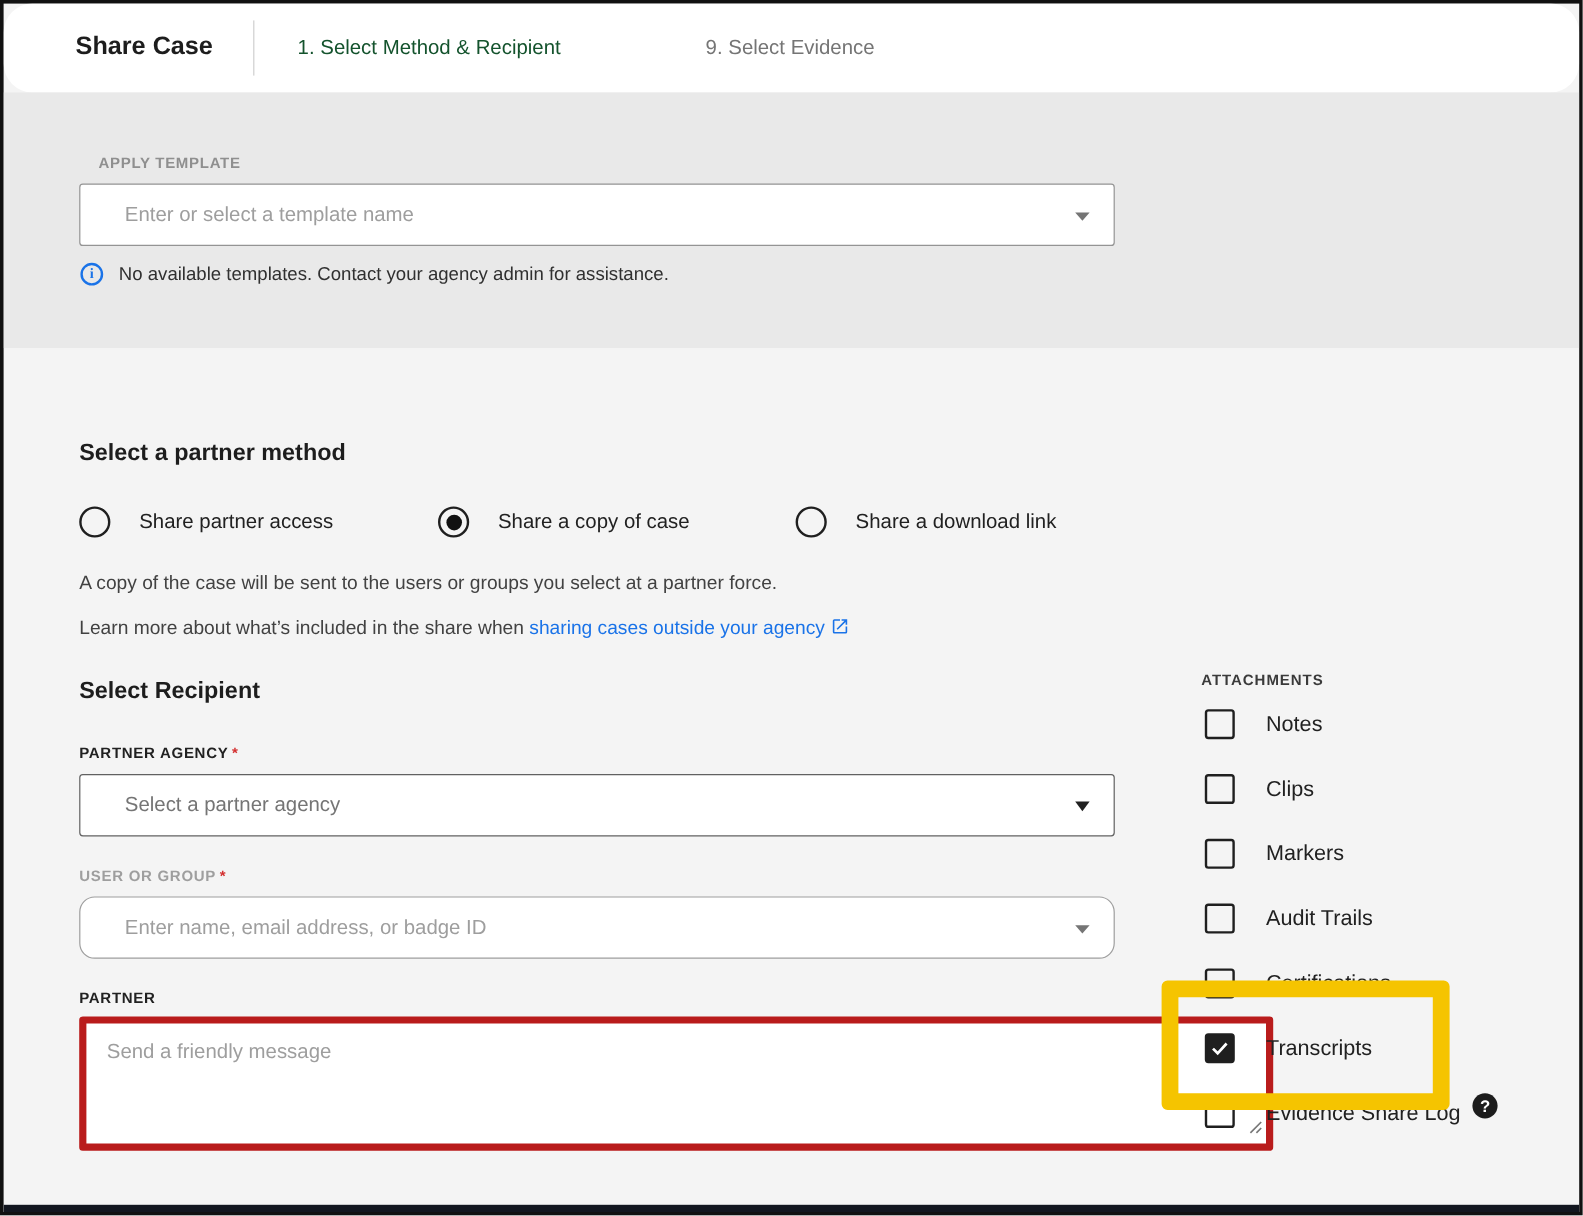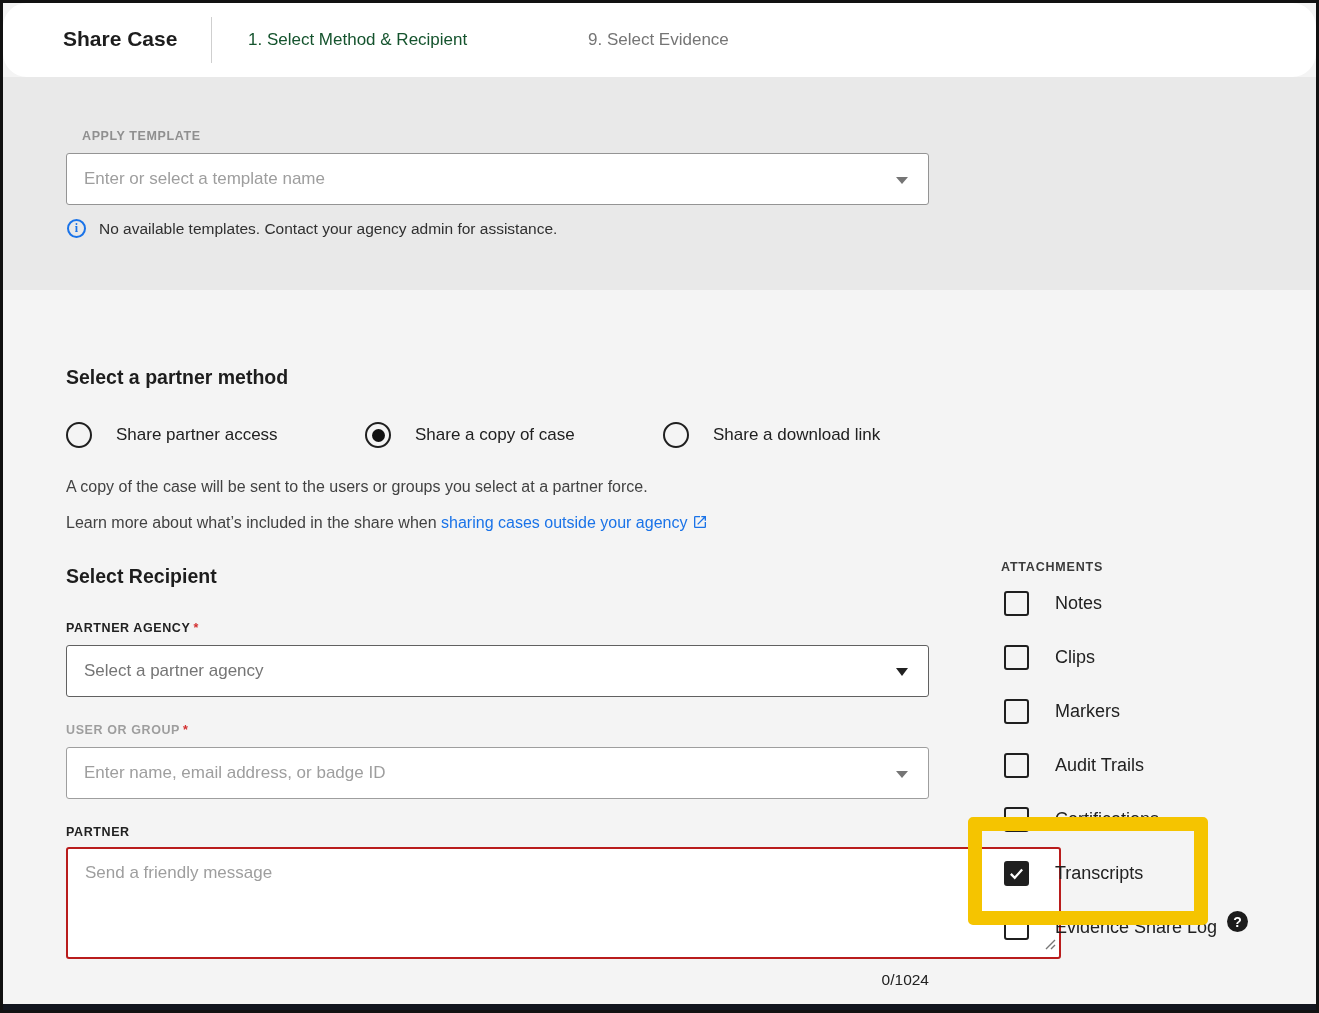--- a/index.html
+++ b/index.html
@@ -42,21 +42,21 @@
     font-size: 12.5px; font-weight: bold; letter-spacing: 0.6px;
     color: #212121;
     text-align: center;
   }
   .apply-template-label {
     position: absolute; left: 63px; top: 52px;
     font-size: 12.5px; letter-spacing: 0.6px; color: #8f8f8f; font-weight: bold; margin-left: 16px;
   }
   .field {
     position: absolute; left: 63px; width: 863px; height: 52px;
-    background: #ffffff; border: 1px solid #949494; border-radius: 3px;
+    background: #ffffff; border: 1px solid #949494; border-radius: 3px; padding-left: 20px;
   }
   .field input {
     width: 100%; height: 100%; border: 0; outline: none; background: transparent;
     padding: 0 40px 0 17px; font-family: "Liberation Sans", sans-serif;
     font-size: 17px; color: #333;
   }
   .field input::placeholder { color: #9e9e9e; opacity: 1; }
   .caret {
     position: absolute; right: 20px; top: 23px; width: 0; height: 0;
     border-left: 6px solid transparent; border-right: 6px solid transparent;
@@ -96,25 +96,25 @@
 
   .link { color: #1a73e8; text-decoration: none; }
   .ext-icon { display: inline-block; vertical-align: -2px; margin-left: 5px; }
 
   .field-label { position: absolute; left: 63px; }
   .muted-label { color: #9e9e9e; }
   .req { color: #d32f2f; margin-left: 3px; }
 
   .partner-field { top: 642px; border-color: #616161; }
   .partner-field input::placeholder { color: #757575; }
-  .user-field { top: 744px; border-color: #9e9e9e; }
+  .user-field { top: 744px; border-color: #9e9e9e; border-radius: 13px; }
 
   .message-box {
     position: absolute; left: 63px; top: 844px; width: 995px; height: 112px;
-    background: #ffffff; border: 2px solid #b91c1c; border-radius: 3px;
+    background: #ffffff; border: 6px solid #b91c1c; border-radius: 3px;
   }
   .message-box textarea {
     width: 100%; height: 100%; border: 0; outline: none; resize: none;
     background: transparent; padding: 14px 17px;
     font-family: "Liberation Sans", sans-serif; font-size: 17px; color: #333;
   }
   .message-box textarea::placeholder { color: #9e9e9e; opacity: 1; }
   .resize-handle { position: absolute; right: 3px; bottom: 3px; pointer-events: none; }
   .char-counter {
     position: absolute; left: 63px; top: 968px; width: 863px;
@@ -223,21 +223,20 @@
     <span class="caret"></span>
   </div>
 
   <div class="field-label small-label" style="top:822px">PARTNER</div>
   <div class="message-box">
     <textarea placeholder="Send a friendly message" style=""></textarea>
     <span class="resize-handle"><svg width="11" height="11" viewBox="0 0 11 11">
           <path d="M10 1 L1 10 M10 6 L6 10" stroke="#777" stroke-width="1.4" fill="none"></path>
         </svg></span>
   </div>
-  <div class="char-counter">0/1024</div>
 
   <div class="attachments-label">ATTACHMENTS</div>
 
   <div class="attach-row" style="top:588px">
     <span class="checkbox"></span>
     <span class="attach-label">Notes</span>
   </div>
   <div class="attach-row" style="top:642px">
     <span class="checkbox"></span>
     <span class="attach-label">Clips</span>

